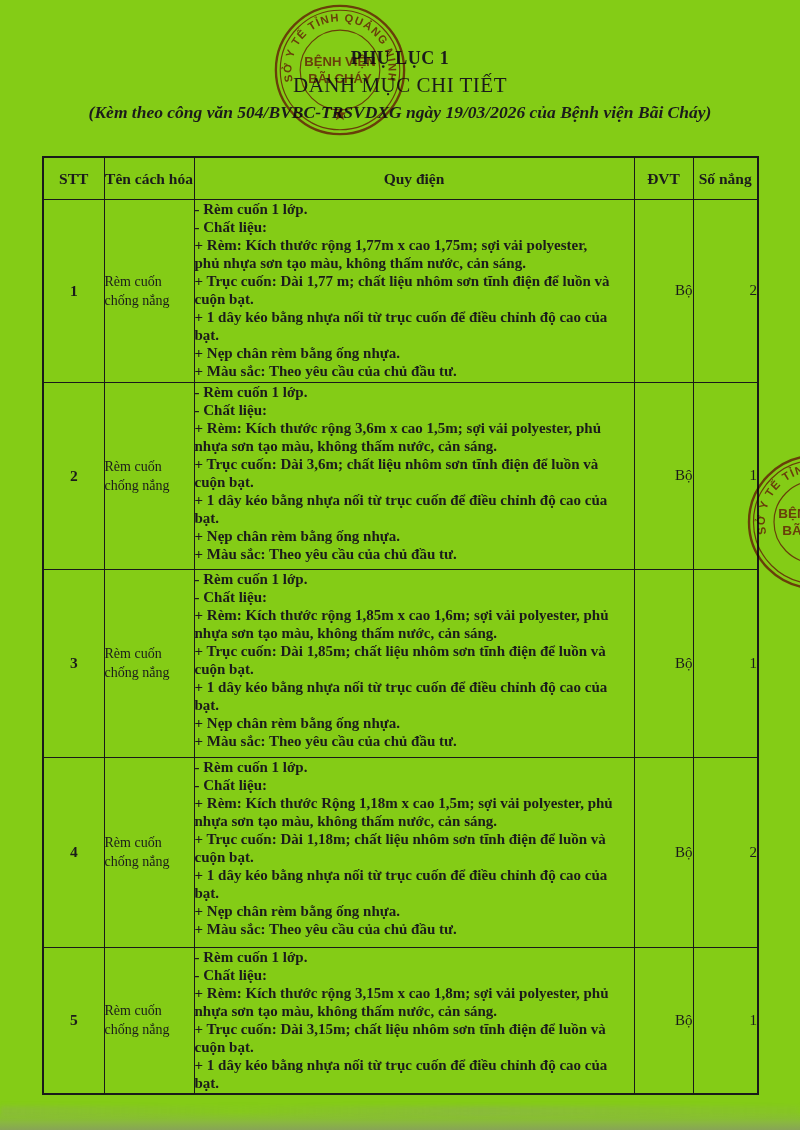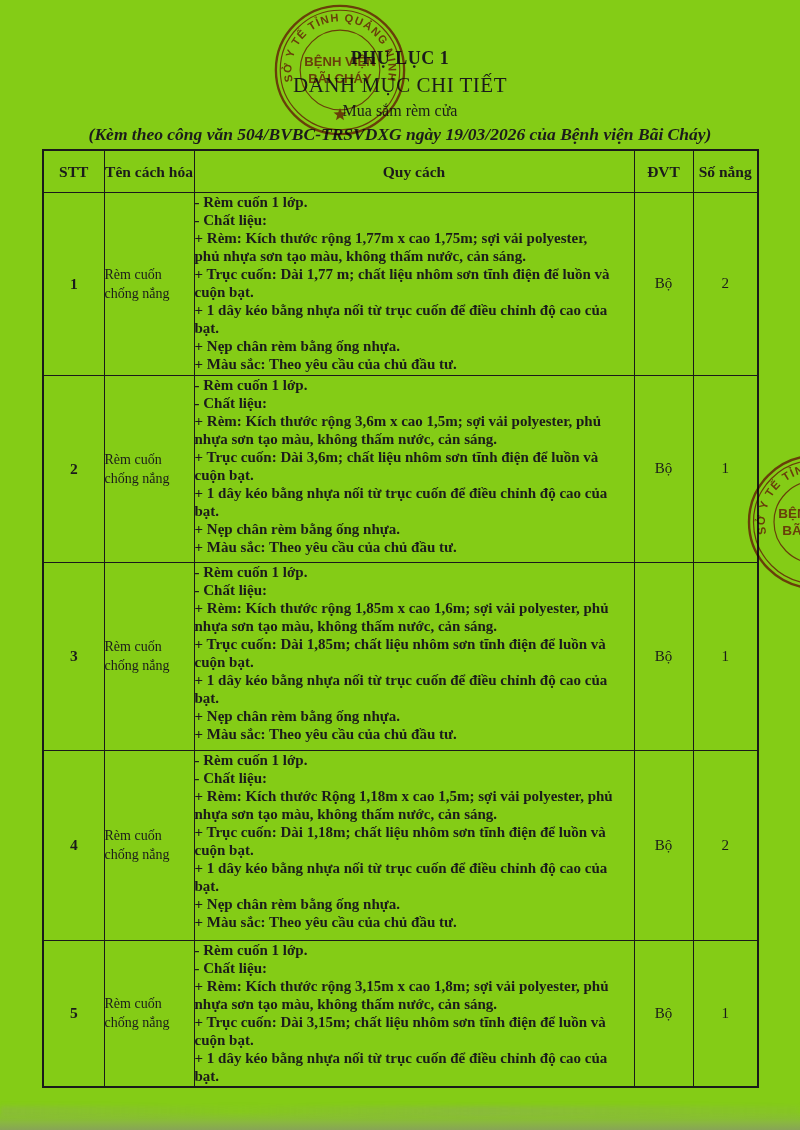--- a/index.html
+++ b/index.html
@@ -3,63 +3,62 @@
 <meta charset="utf-8">
 <style>
   html,body{margin:0;padding:0;}
   .page{position:relative;width:800px;height:1130px;background:#84cc16;overflow:hidden;
         font-family:"Liberation Serif", serif;color:#1b1b1b;}
   .titles{position:absolute;top:46px;left:0;width:100%;text-align:center;z-index:1;}
   .t-appendix{font-size:18px;font-weight:bold;line-height:25px;letter-spacing:.5px;}
   .t-main{font-size:21px;font-weight:normal;line-height:29px;letter-spacing:.5px;}
   .t-sub{font-size:16px;line-height:22px;}
   .t-attach{font-size:17.5px;font-weight:bold;font-style:italic;line-height:25px;}
-  table.items{position:absolute;left:42px;top:149px;width:715px;border-collapse:collapse;
+  table.items{position:absolute;left:42px;top:156px;width:715px;border-collapse:collapse;
         table-layout:fixed;border:2.2px solid #1a1a1a;padding-left:46px;}
   table.items th, table.items td{border:1.5px solid #1a1a1a;padding:0;overflow:hidden;}
   th{font-size:15.5px;font-weight:bold;text-align:center;vertical-align:middle;line-height:1.25;}
   td{font-size:15px;vertical-align:middle;}
   td.c-stt{text-align:center;font-weight:bold;font-size:15.5px;}
   td.c-name{padding-left:9px;line-height:19px;font-size:14px;}
   td.c-spec{vertical-align:top;padding:2px 4px 0 6px;line-height:18px;white-space:pre-line;font-weight:bold;}
-  td.c-unit,td.c-qty{text-align:center;}
+  td.c-unit,td.c-qty{text-align:right;}
   .stamp{position:absolute;mix-blend-mode:multiply;opacity:.9;z-index:2;}
   .stamp-top{left:272px;top:2px;width:136px;height:136px;}
   .stamp-right{left:745px;top:452px;width:140px;height:140px;}
   .stamp-center{font-family:"Liberation Sans", sans-serif;font-weight:bold;}
   .scan-shadow{position:absolute;left:0;bottom:0;width:100%;height:18px;z-index:0;
         background:linear-gradient(to bottom, rgba(160,160,150,0) 0%, rgba(148,148,140,.35) 55%, rgba(138,138,130,.6) 100%);}
   .scan-smudge{position:absolute;left:0;bottom:14px;width:100%;height:10px;z-index:0;
         background:linear-gradient(to right, rgba(150,150,142,.25), rgba(150,150,142,.05) 30%, rgba(150,150,142,.3) 60%, rgba(150,150,142,.1));filter:blur(2px);}
 </style>
 </head>
 <body>
 
 <div class="page">
 
   <div class="titles">
     <div class="t-appendix">PHỤ LỤC 1</div>
     <div class="t-main">DANH MỤC CHI TIẾT</div>
-    <div class="t-sub">Mua sắm rèm cửa</div>
     <div class="t-attach">(Kèm theo công văn 504/BVBC-TRSVDXG ngày 19/03/2026 của Bệnh viện Bãi Cháy)</div>
   </div>
 
   <table class="items">
     <colgroup>
       <col style="width:61px">
         <col style="width:90px">
         <col style="width:440px">
         <col style="width:59px">
         <col style="width:65px">
     </colgroup>
     <thead>
       <tr style="height:42px">
         <th>STT</th>
         <th>Tên cách hóa</th>
-        <th>Quy cách</th>
+        <th>Quy điện</th>
         <th>ĐVT</th>
         <th>Số nắng</th>
       </tr>
     </thead>
     <tbody>
       <tr style="height:183px">
         <td class="c-stt">1</td>
         <td class="c-name">Rèm cuốn chống nắng</td>
         <td class="c-spec">- Rèm cuốn 1 lớp.
 - Chất liệu:

